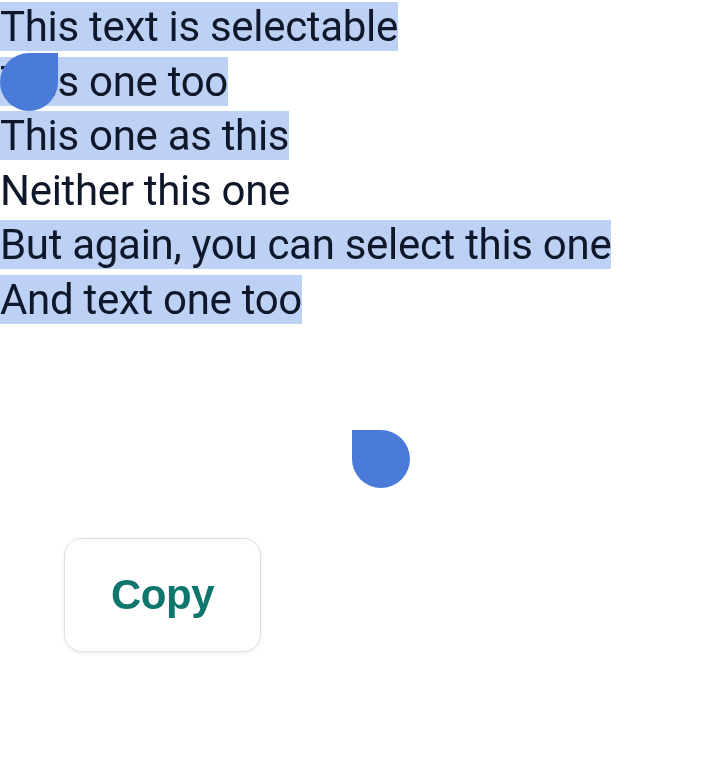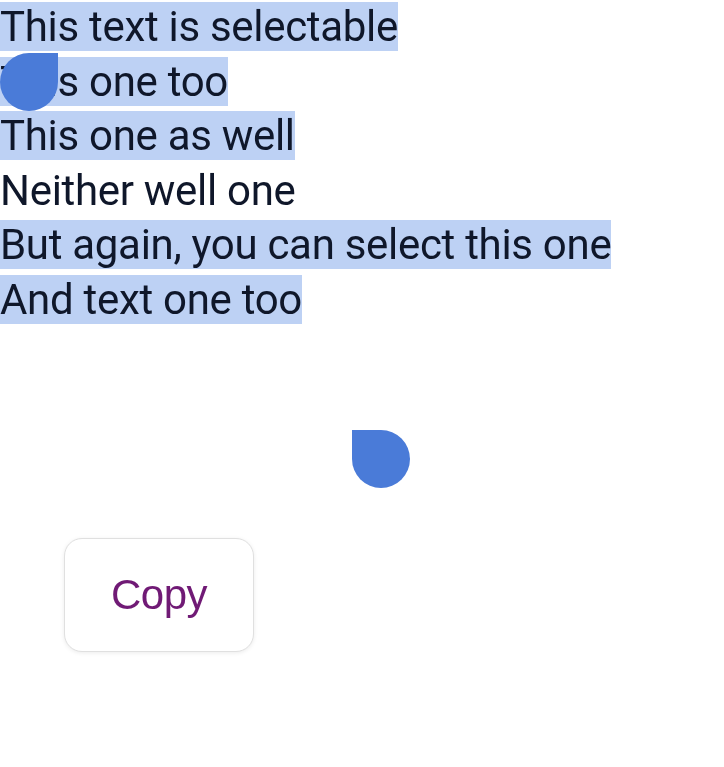--- a/index.html
+++ b/index.html
@@ -54,36 +54,36 @@
       top: 538px;
       left: 64px;
       background: #fff;
       border: 1px solid #e0e0e0;
       border-radius: 18px;
       padding: 32px 46px;
       box-shadow: 0 1px 4px rgba(0,0,0,0.08);
     }
     .copy-button {
       font-size: 42px;
-      font-weight: 400;
-      color: #701a75;
+      font-weight: 700;
+      color: #0f766e;
       background: none;
       border: none;
       cursor: pointer;
       letter-spacing: -0.5px;
     }
   </style>
 </head>
 <body>
 
 <div class="text-container">
   <div class="text-line-wrap"><span class="text-line selected">This text is selectable</span></div>
   <div class="text-line-wrap"><span class="text-line selected">This one too</span></div>
-  <div class="text-line-wrap"><span class="text-line selected">This one as well</span></div>
-  <div class="text-line-wrap"><span class="text-line">Neither well one</span></div>
+  <div class="text-line-wrap"><span class="text-line selected">This one as this</span></div>
+  <div class="text-line-wrap"><span class="text-line">Neither this one</span></div>
   <div class="text-line-wrap"><span class="text-line selected">But again, you can select this one</span></div>
   <div class="text-line-wrap"><span class="text-line selected">And text one too</span></div>
 </div>
 
 <div class="selection-handle handle-start"></div>
 <div class="selection-handle handle-end"></div>
 
 <div class="context-menu">
   <button class="copy-button">Copy</button>
 </div>

